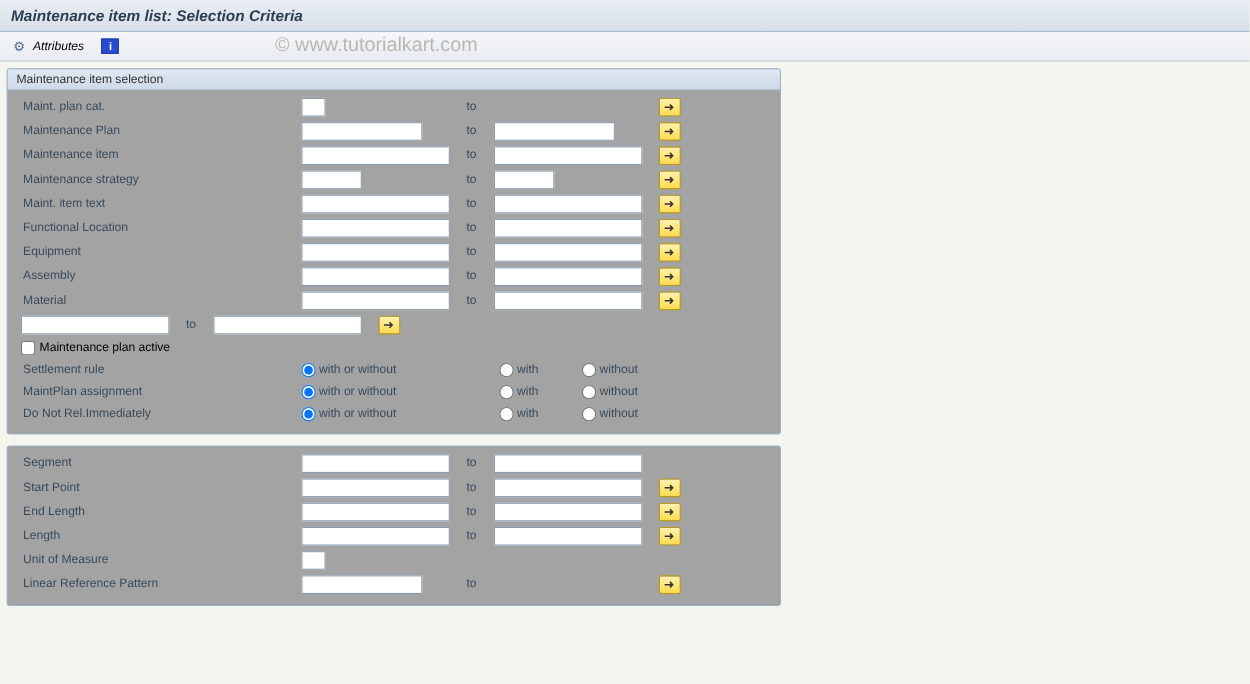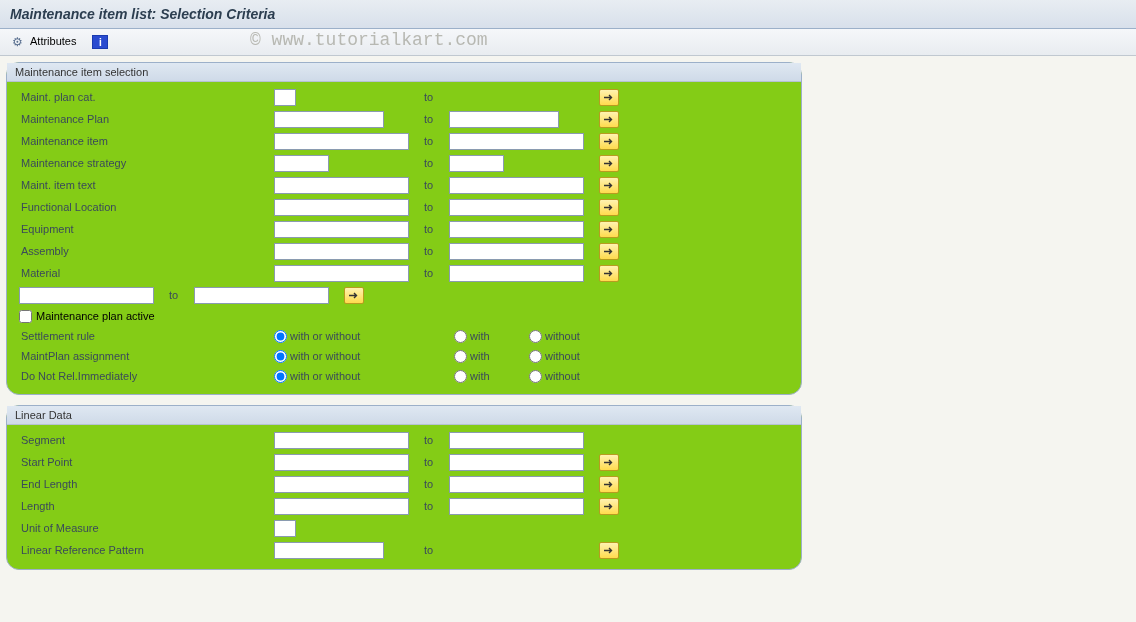--- a/index.html
+++ b/index.html
@@ -23,24 +23,25 @@
     .toolbar {
       background: linear-gradient(#f5f7fa, #e8ecf0);
       border-bottom: 1px solid #c0c8d0;
       padding: 4px 8px;
       display: flex;
       align-items: center;
       gap: 12px;
     }
     .toolbar-btn {
       display: flex;
-      align-items: flex-start;
+      align-items: center;
       gap: 4px;
       cursor: pointer;
       padding: 2px 4px;
+      font-style: italic;
     }
     .attr-icon {
       width: 14px;
       height: 14px;
       position: relative;
     }
     .attr-icon::before {
       content: "⚙";
       font-size: 12px;
       color: #5a7090;
@@ -62,31 +63,31 @@
       padding: 6px;
       position: relative;
     }
     .watermark {
       position: absolute;
       top: -26px;
       left: 250px;
       color: rgba(160,160,150,0.7);
       font-size: 18px;
       pointer-events: none;
-      font-family: Liberation Mono, monospace;
+      font-family: Liberation Sans, sans-serif;
     }
     .group-box {
       border-top: 1px solid #9cb0c9;
       border-left: 1px solid #9cb0c9;
       border-right: 1px solid #9cb0c9;
       border-bottom: 1px solid #9cb0c9;
-      background: #84cc16;
-      width: 796px;
+      background: #a3a3a3;
+      width: 704px;
       margin-bottom: 10px;
-      border-radius: 13px;
+      border-radius: 3px;
     }
     .group-title {
       background: linear-gradient(#dfe8f2, #cfdae8);
       border-bottom: 1px solid #b5c2d2;
       padding: 3px 8px;
       font-size: 11px;
       color: #333;
     }
     .group-body {
       padding: 4px 12px 8px 12px;
@@ -402,21 +403,20 @@
         <div class="radio-cell rc3">
             <input type="radio" name="dnr" style="">
             <span class="radio-label">without</span>
           </div>
       </div>
 
     </div>
   </div>
 
   <div class="group-box">
-    <div class="group-title">Linear Data</div>
     <div class="group-body">
 
       <div class="form-row">
         <div class="form-label">Segment</div>
         <div class="from-col">
             <input class="sap-input w-long" style="">
           </div>
         <div class="to-label">to</div>
         <div class="to-col">
             <input class="sap-input w-long" style="">

